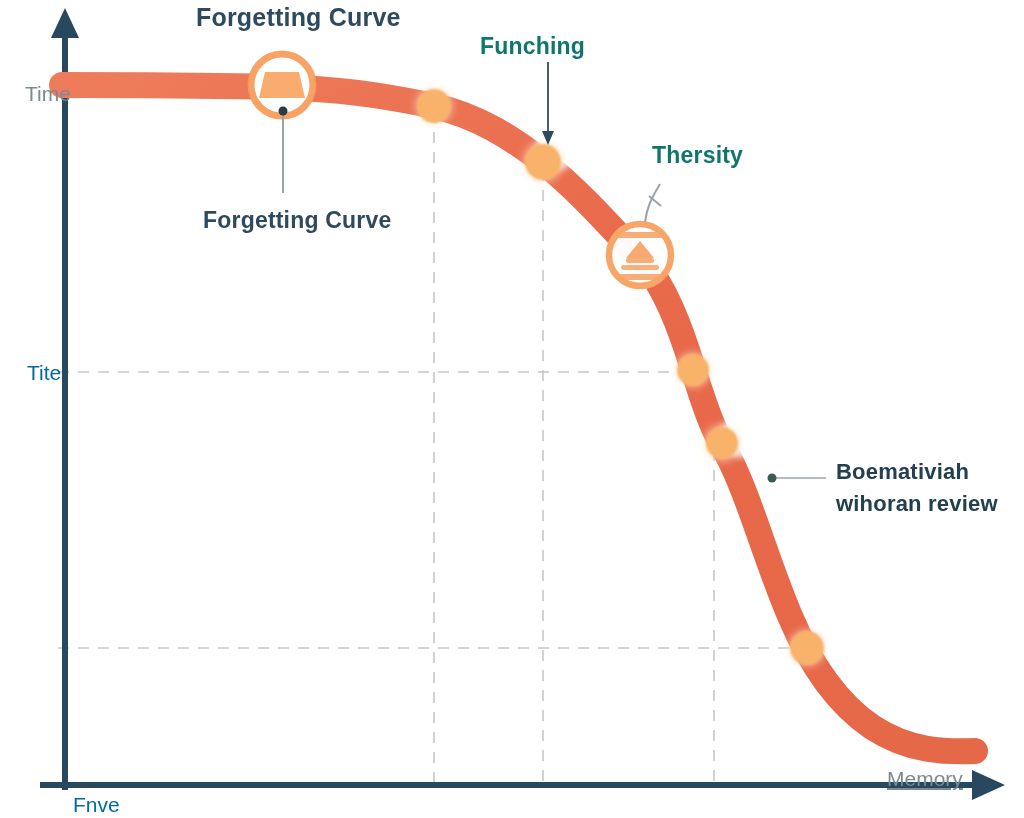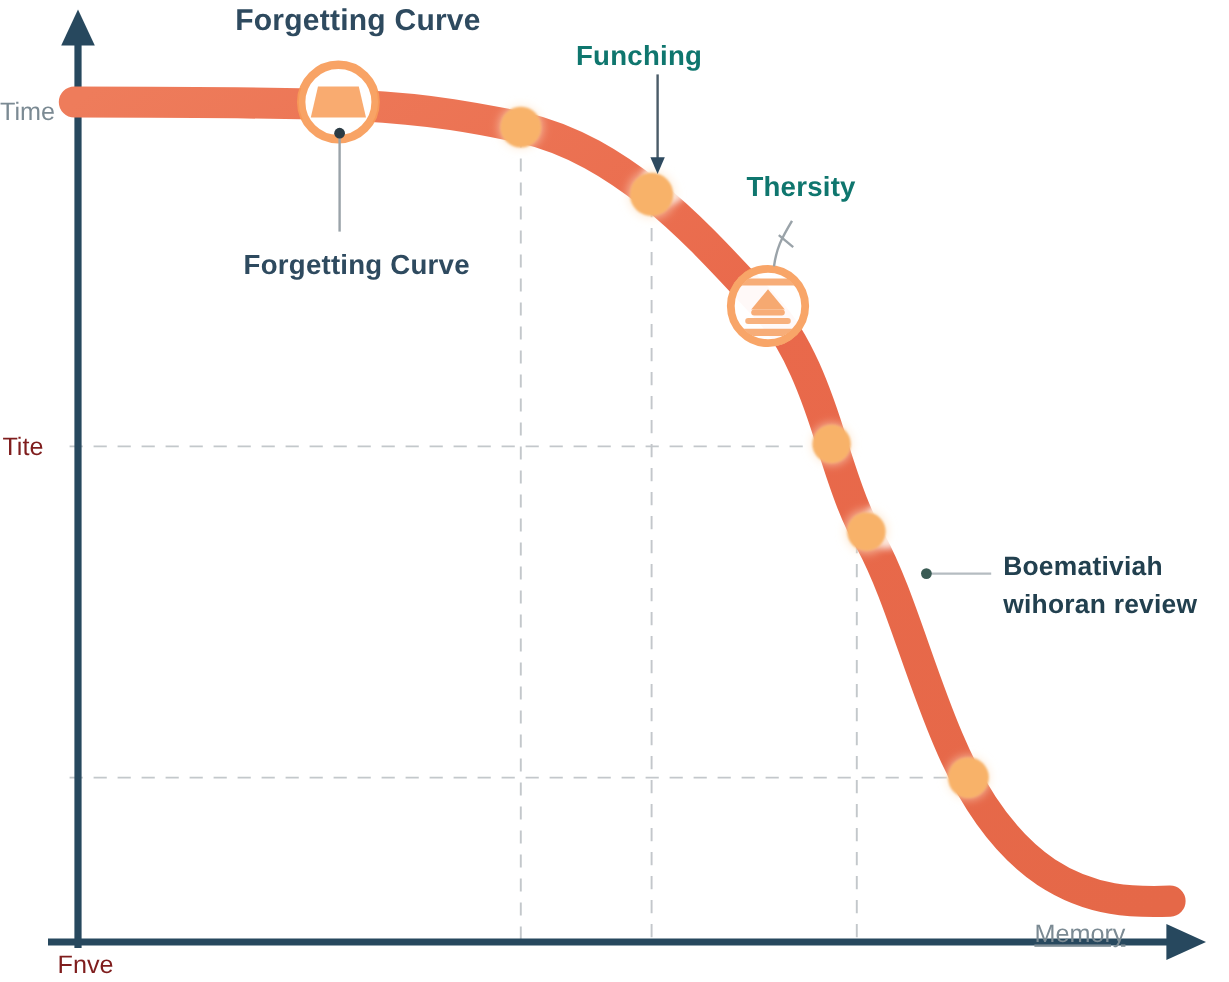--- a/index.html
+++ b/index.html
@@ -54,23 +54,24 @@
     line-height: 1.45;
     white-space: normal;
     width: 230px;
   }
   .axis-tick {
     position: absolute;
     font-size: 21px;
     color: #7B8A93;
     font-family: "Liberation Sans", sans-serif;
     white-space: nowrap;
+    margin-left: 25px;
   }
   .axis-tick.dim {
-    color: #7f1d1d;
+    color: #0369a1;
   }
 </style>
 </head>
 <body>
 
 <div id="chart-root">
 
   <svg id="chart-svg" width="1024" height="818" viewBox="0 0 1024 818">
     <defs>
       <linearGradient id="curveGrad" x1="0" y1="0" x2="1" y2="1">
@@ -187,21 +188,21 @@
 
       <line x1="775" y1="478" x2="826" y2="478" stroke="#B5BCC1" stroke-width="2"></line>
       <circle cx="772" cy="478" r="4.5" fill="#3B5C55"></circle>
     </g>
   </svg>
 
   <div class="anno anno-title" style="left:196px; top:3px;">Forgetting Curve</div>
 
   <div class="anno anno-callout" style="left:480px; top:33px;">Funching</div>
 
-  <div class="anno anno-callout" style="left:622px; top:142px;">Thersity</div>
+  <div class="anno anno-callout" style="left:652px; top:142px;">Thersity</div>
 
   <div class="anno anno-sub" style="left:203px; top:207px;">Forgetting Curve</div>
 
   <div class="anno anno-note" style="left:836px; top:456px;">
     <div>Boemativiah</div>
     <div>wihoran review</div>
   </div>
 
   <div class="axis-tick" style="left:0px; top:82px;">Time</div>
 

